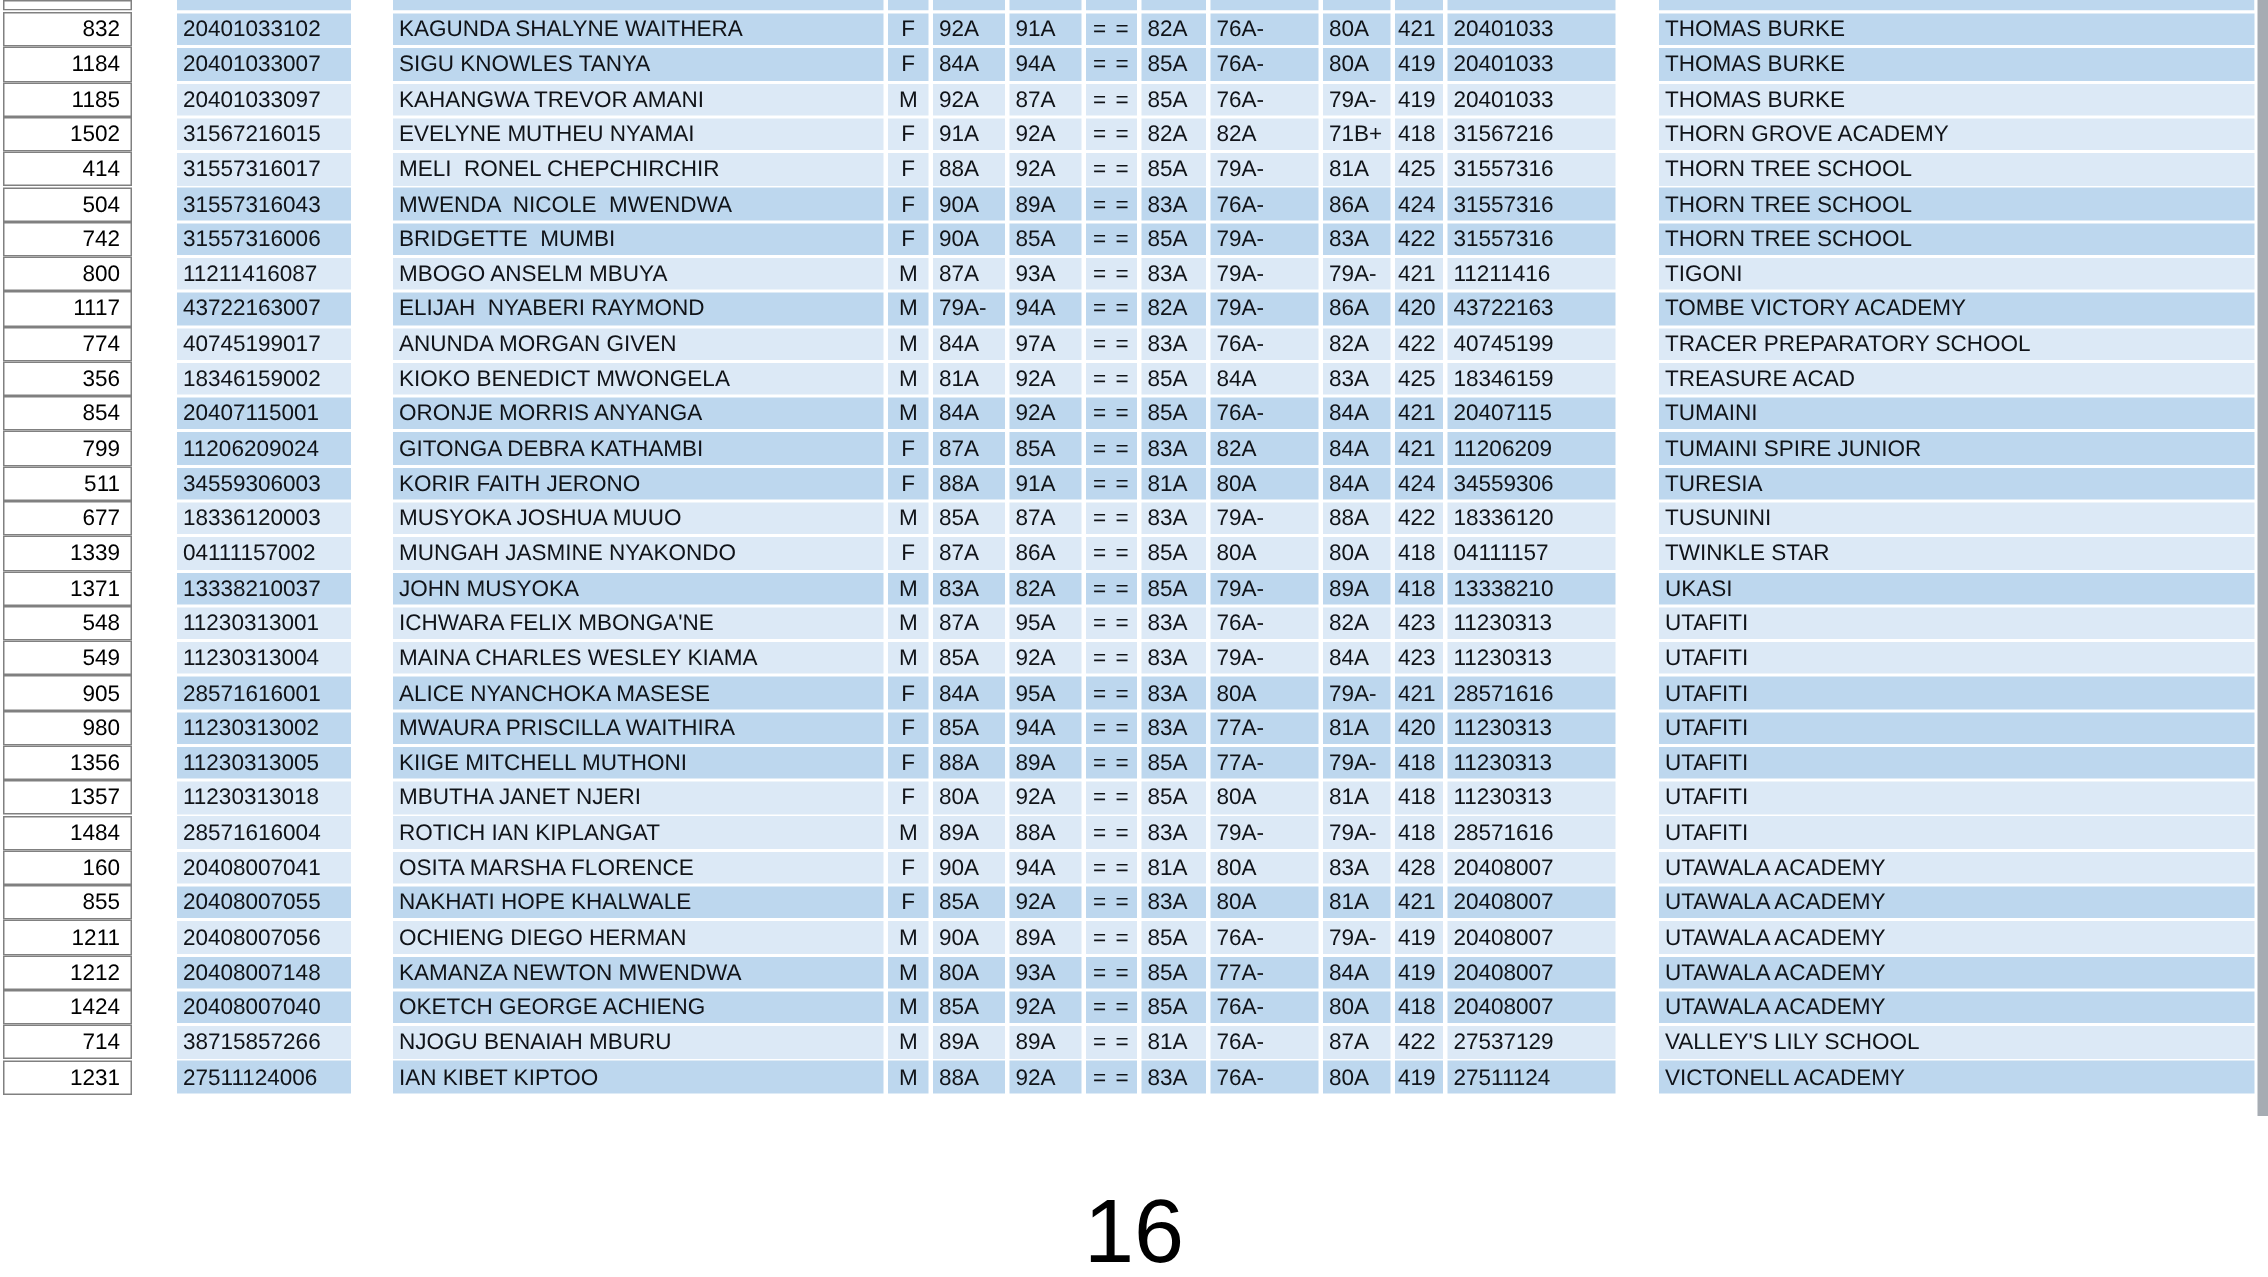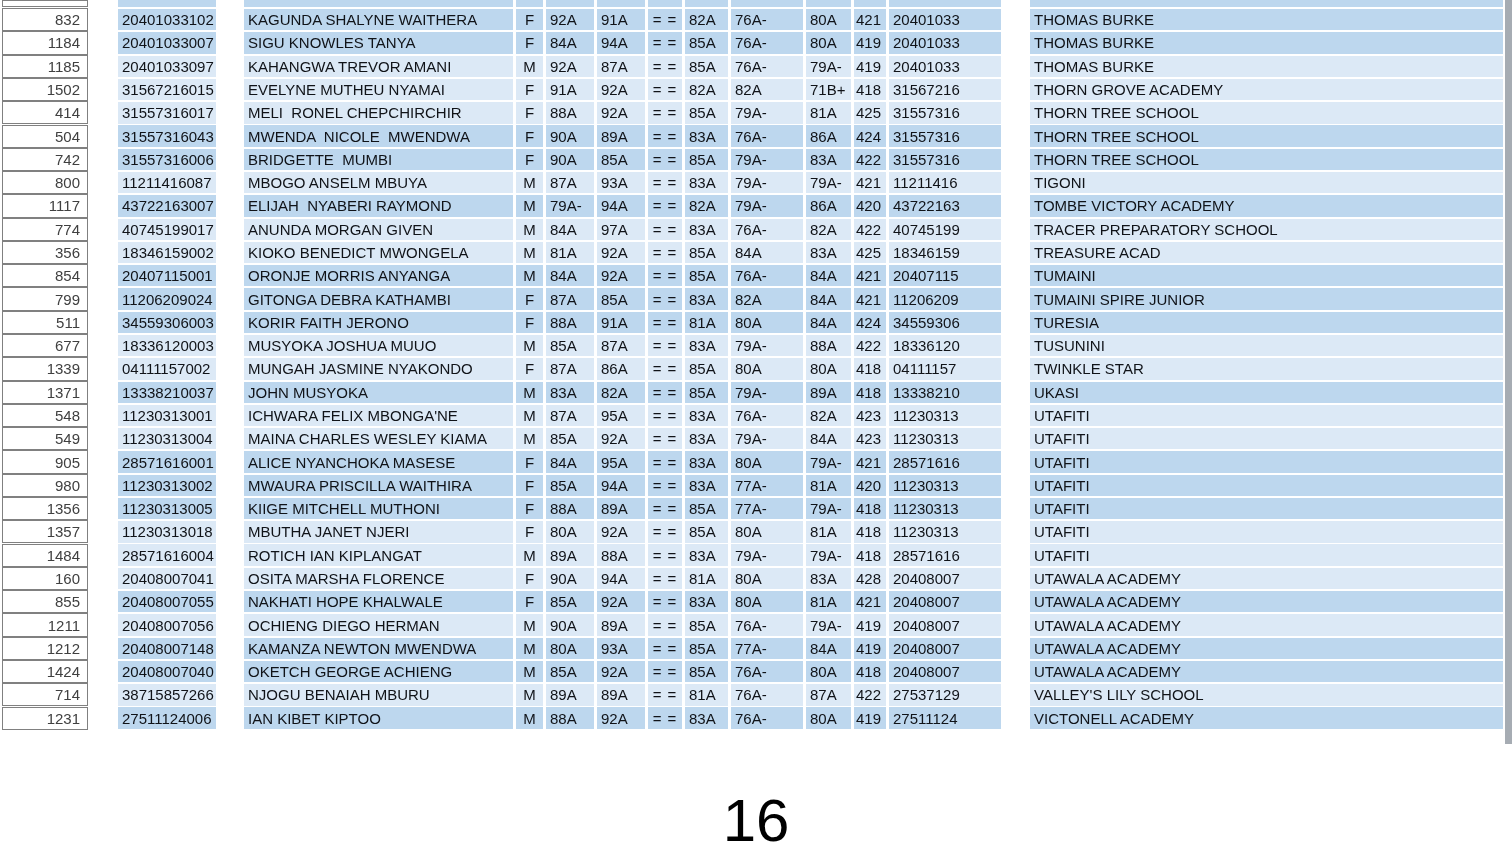--- a/index.html
+++ b/index.html
@@ -45,37 +45,37 @@
     flex: none;
     width: 86px;
     height: 23.2px;
     box-sizing: border-box;
     background: var(--row-number-bg, #ffffff);
     border: 1px solid var(--row-number-border, #808080);
     display: flex;
     align-items: center;
     justify-content: flex-end;
     padding-right: 7px;
-    color: #404040;
+    color: #000000;
   }
   .cell {
     flex: none;
     height: 100%;
     box-sizing: border-box;
     display: flex;
     align-items: center;
     margin-left: 3px;
     padding-left: 4px;
     overflow: hidden;
   }
   .shade-m .cell { background: var(--row-medium, #bdd7ee); }
   .shade-l .cell { background: var(--row-light, #dce9f6); }
 
-  .c-index  { width: 98px; margin-left: 30px; }
-  .c-name   { width: 269px; white-space: pre; margin-left: 28px; }
+  .c-index  { width: 116px; margin-left: 30px; }
+  .c-name   { width: 327px; white-space: pre; margin-left: 28px; }
   .c-gender { width: 27px; justify-content: center; padding-left: 0; }
   .c-m0 { width: 48px; }
   .c-m1 { width: 48px; }
   .c-eq { width: 34px; justify-content: center; padding-left: 0; letter-spacing: 1px; }
   .c-m2 { width: 43px; }
   .c-m3 { width: 72px; }
   .c-m4 { width: 45px; }
   .c-total { width: 32px; padding-left: 2px; }
   .c-code  { width: 112px; }
   .c-school { flex: 1 1 auto; width: auto; margin-left: 29px; }

